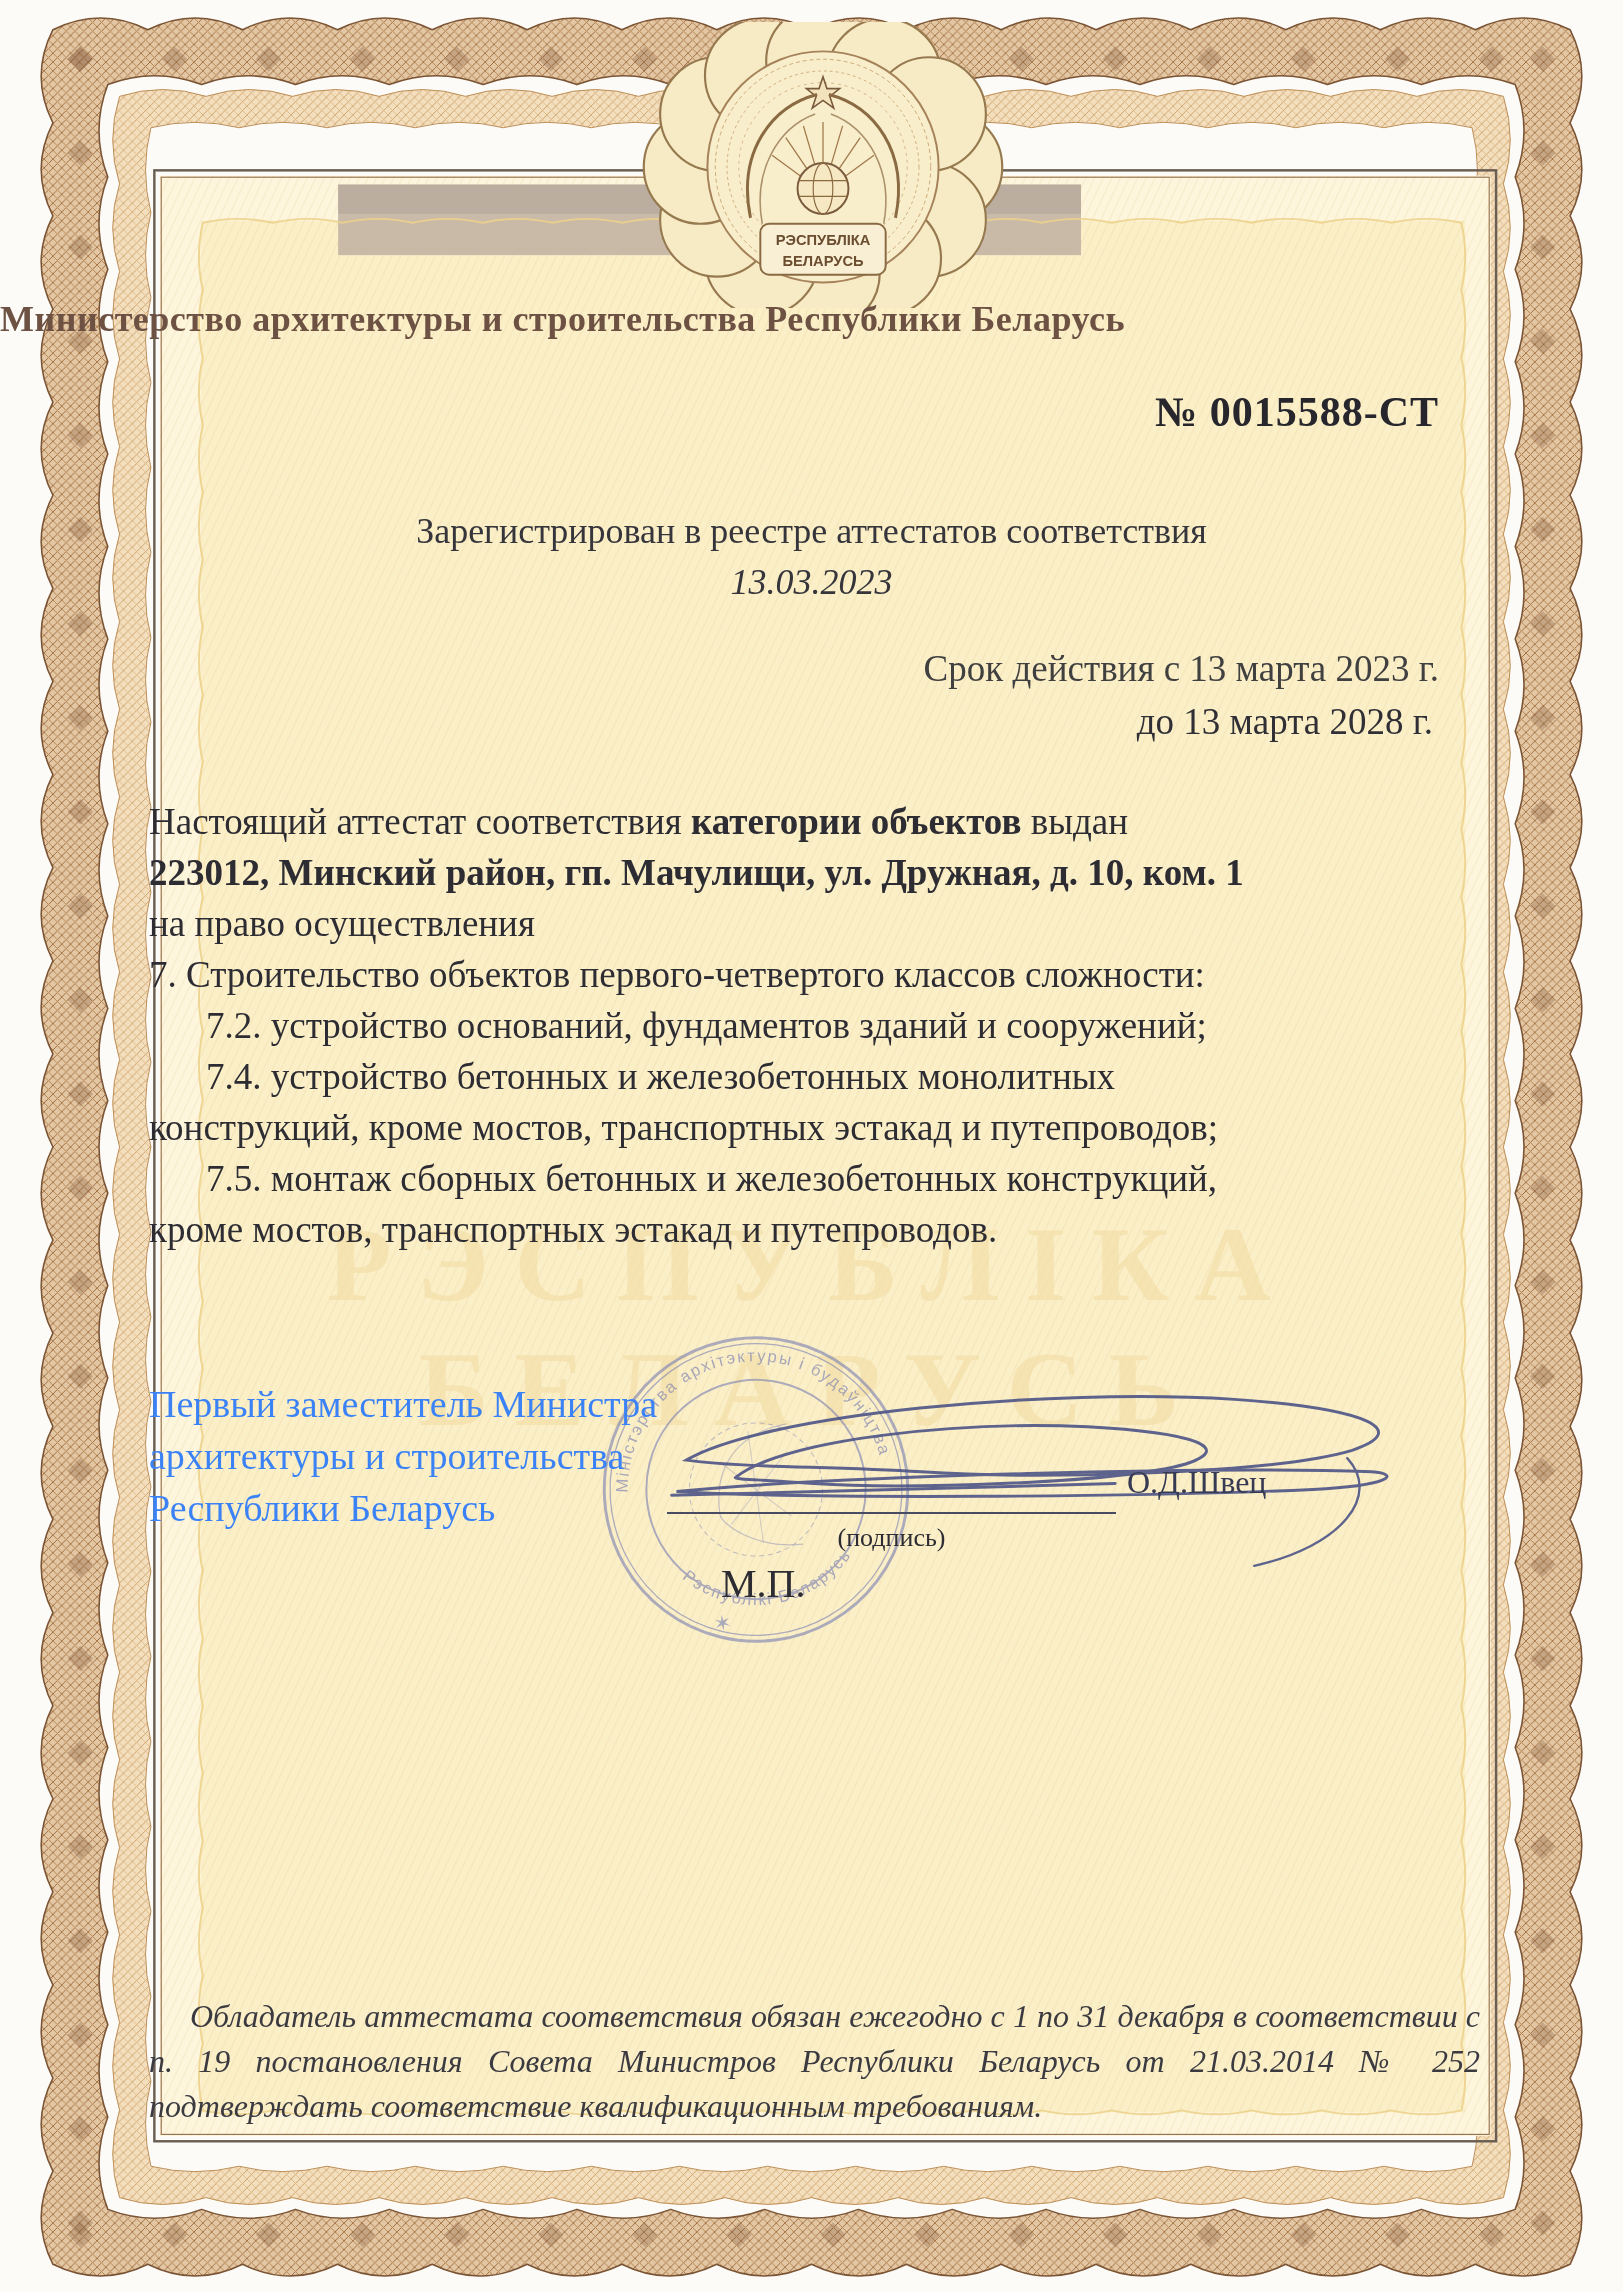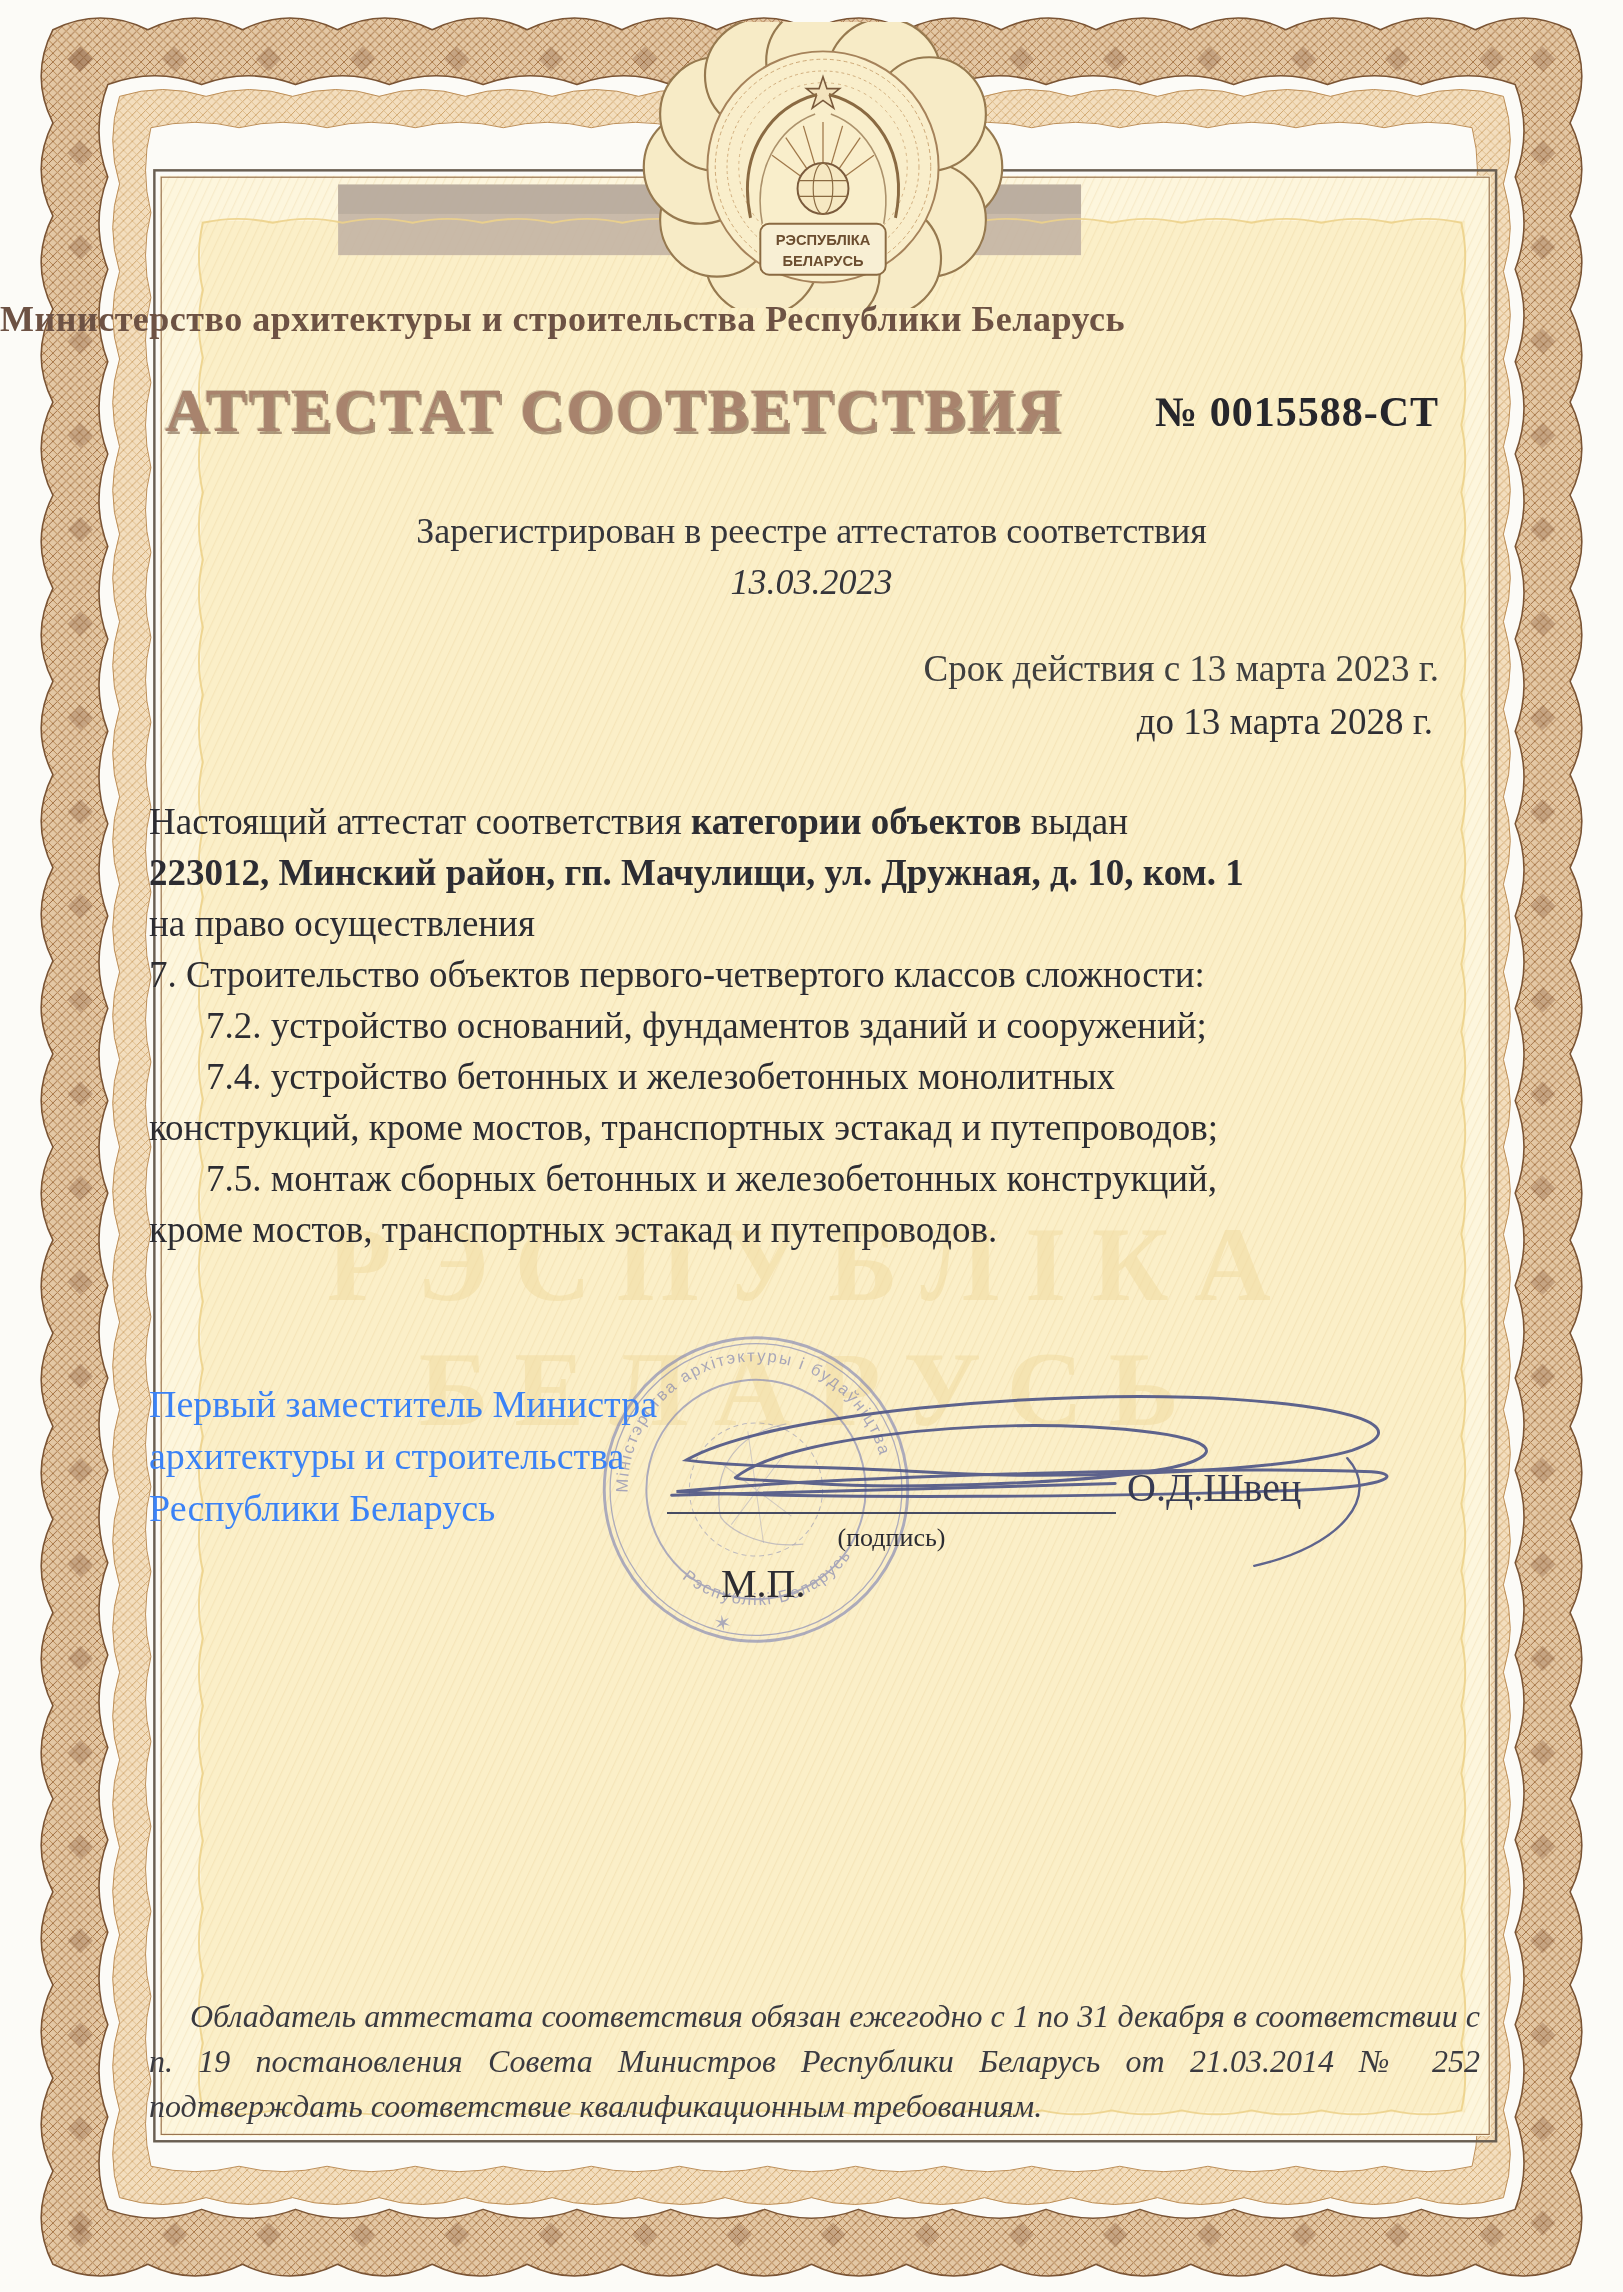--- a/index.html
+++ b/index.html
@@ -35,21 +35,21 @@
   .body-block{
     left:149px;top:796px;width:1329px;
     font-size:37px;line-height:51px;color:#2c2c32;
   }
   .body-block .b{font-weight:bold;}
   .body-block .ind{padding-left:57px;}
 
   .sig-block{left:149px;top:1378px;font-size:38px;line-height:52px;color:#3b82f6;}
   .sig-rule{left:667px;top:1512px;width:449px;height:0;border-top:2.9px solid #474c63;}
   .sig-caption{left:667px;top:1523px;width:449px;text-align:center;font-size:26px;color:#2c2c32;}
-  .sig-name{left:1127px;top:1464px;font-size:40px;color:#363a52;white-space:nowrap;}
+  .sig-name{left:1127px;top:1464px;font-size:32px;color:#363a52;white-space:nowrap;}
   .seal-mark{left:721px;top:1560px;font-size:40px;color:#2c2c32;}
 
   .watermark{
     left:0;right:0;text-align:center;
     font-size:106px;font-weight:bold;letter-spacing:25.5px;
     color:#f2dda4;opacity:.6;white-space:nowrap;
   }
   .wm1{top:1204px;}
   .wm2{top:1329px;}
 
@@ -228,21 +228,20 @@
     </g>
 
     <g>
       <rect x="146" y="206" width="128" height="52" rx="9" fill="#f8efd4" stroke="#8a6a42" stroke-width="2"></rect>
       <text x="210" y="228" text-anchor="middle" font-size="15" font-weight="bold" fill="#6b4d2f" font-family="Liberation Sans, sans-serif">РЭСПУБЛІКА</text>
       <text x="210" y="249" text-anchor="middle" font-size="15" font-weight="bold" fill="#6b4d2f" font-family="Liberation Sans, sans-serif">БЕЛАРУСЬ</text>
     </g>
   </svg>
 
   <div class="abs ministry">Министерство архитектуры и строительства Республики Беларусь</div>
-  <div class="abs title">АТТЕСТАТ СООТВЕТСТВИЯ</div>
   <div class="abs cert-number">№ 0015588-СТ</div>
 
   <div class="abs reg-line">Зарегистрирован в реестре аттестатов соответствия</div>
   <div class="abs reg-date">13.03.2023</div>
 
   <div class="abs valid-from">Срок действия с 13 марта 2023 г.</div>
   <div class="abs valid-to">до 13 марта 2028 г.</div>
 
   <div class="abs body-block">
     <div><span>Настоящий аттестат соответствия </span><span class="b">категории объектов</span><span> выдан</span></div>

